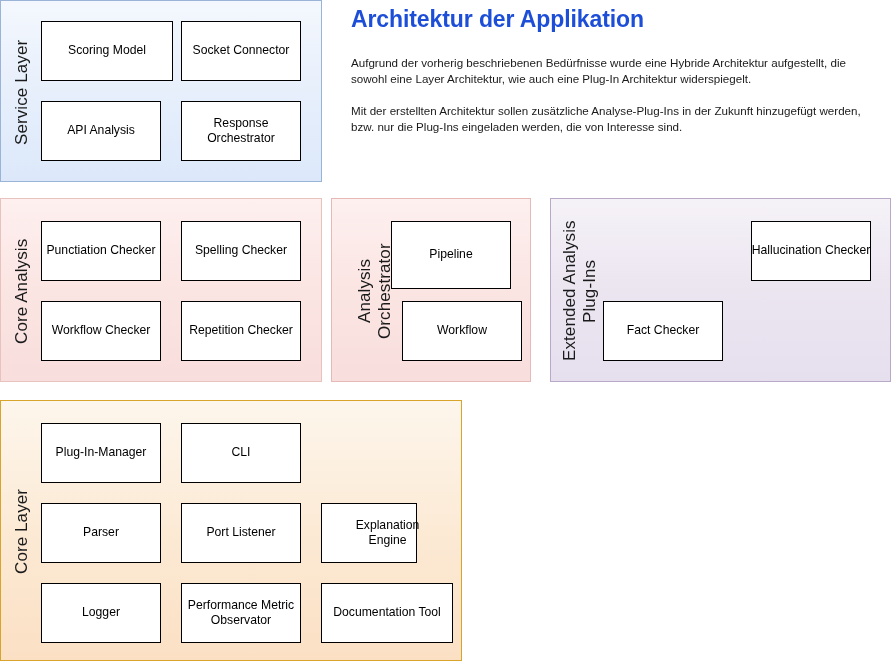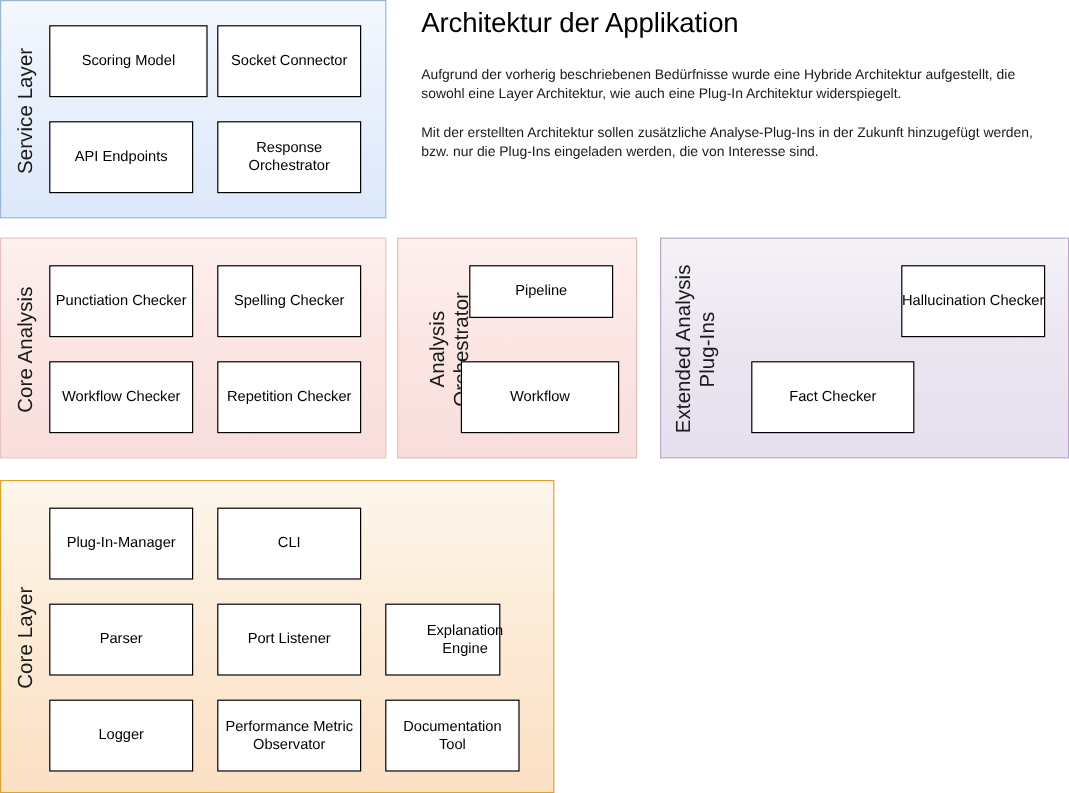--- a/index.html
+++ b/index.html
@@ -82,22 +82,22 @@
 
   
   .doc {
     position: absolute;
     left: 351px;
     top: 6px;
     width: 532px;
   }
   .doc-title {
     font-size: 23px;
-    font-weight: normal;
-    color: #000000;
+    font-weight: bold;
+    color: #1d4ed8;
     margin: 0 0 22px 0;
     letter-spacing: -0.1px;
   }
   .doc-para {
     font-size: 11.6px;
     line-height: 1.37;
     color: #1a1a1a;
     margin: 0 0 16px 0;
   }
 </style>
@@ -108,21 +108,21 @@
   <div class="panel-label" style="left:6px; top:0px; width:30px; height:182px;">
     <span class="lbl-line">Service Layer</span>
   </div>
   <div class="node" style="left:40px; top:20px; width:132px; height:60px;">
     <span>Scoring Model</span>
   </div>
   <div class="node" style="left:180px; top:20px; width:120px; height:60px;">
     <span>Socket Connector</span>
   </div>
   <div class="node" style="left:40px; top:100px; width:120px; height:60px;">
-    <span>API Endpoints</span>
+    <span>API Analysis</span>
   </div>
   <div class="node" style="left:180px; top:100px; width:120px; height:60px;">
     <span>Response
 Orchestrator</span>
   </div>
 </div>
 
 <div class="doc">
   <h1 class="doc-title">Architektur der Applikation</h1>
   <p class="doc-para">Aufgrund der vorherig beschriebenen Bedürfnisse wurde eine Hybride Architektur aufgestellt, die sowohl eine Layer Architektur, wie auch eine Plug-In Architektur widerspiegelt.</p>
@@ -145,37 +145,37 @@
   <div class="node" style="left:180px; top:102px; width:120px; height:60px;">
     <span>Repetition Checker</span>
   </div>
 </div>
 
 <div class="panel theme-orchestrator" style="left:331px; top:198px; width:200px; height:184px;">
   <div class="panel-label" style="left:20px; top:0px; width:46px; height:184px;">
     <span class="lbl-line">Analysis</span>
     <span class="lbl-line">Orchestrator</span>
   </div>
-  <div class="node" style="left:59px; top:22px; width:120px; height:44px;">
+  <div class="node" style="left:59px; top:22px; width:120px; height:68px;">
     <span>Pipeline</span>
   </div>
-  <div class="node" style="left:52px; top:102px; width:132px; height:60px;">
+  <div class="node" style="left:70px; top:102px; width:120px; height:60px;">
     <span>Workflow</span>
   </div>
 </div>
 
 <div class="panel theme-extended" style="left:550px; top:198px; width:341px; height:184px;">
   <div class="panel-label" style="left:6px; top:0px; width:46px; height:184px;">
     <span class="lbl-line">Extended Analysis</span>
     <span class="lbl-line">Plug-Ins</span>
   </div>
   <div class="node overflow" style="left:200px; top:22px; width:120px; height:60px;">
     <span>Hallucination Checker</span>
   </div>
-  <div class="node" style="left:75px; top:102px; width:136px; height:60px;justify-content:center;">
+  <div class="node" style="left:52px; top:102px; width:120px; height:60px;justify-content:center;">
     <span>Fact Checker</span>
   </div>
 </div>
 
 <div class="panel theme-core-layer" style="left:0px; top:400px; width:462px; height:261px;">
   <div class="panel-label" style="left:6px; top:0px; width:30px; height:261px;">
     <span class="lbl-line">Core Layer</span>
   </div>
   <div class="node" style="left:40px; top:22px; width:120px; height:60px;">
     <span>Plug-In-Manager</span>
@@ -192,16 +192,16 @@
   <div class="node" style="left:320px; top:102px; width:96px; height:60px;padding-left:39px;">
     <span>Explanation Engine</span>
   </div>
   <div class="node" style="left:40px; top:182px; width:120px; height:60px;">
     <span>Logger</span>
   </div>
   <div class="node" style="left:180px; top:182px; width:120px; height:60px;">
     <span>Performance Metric
 Observator</span>
   </div>
-  <div class="node" style="left:320px; top:182px; width:112px; height:60px;">
+  <div class="node" style="left:320px; top:182px; width:132px; height:60px;">
     <span>Documentation Tool</span>
   </div>
 </div>
 
 </body></html>

